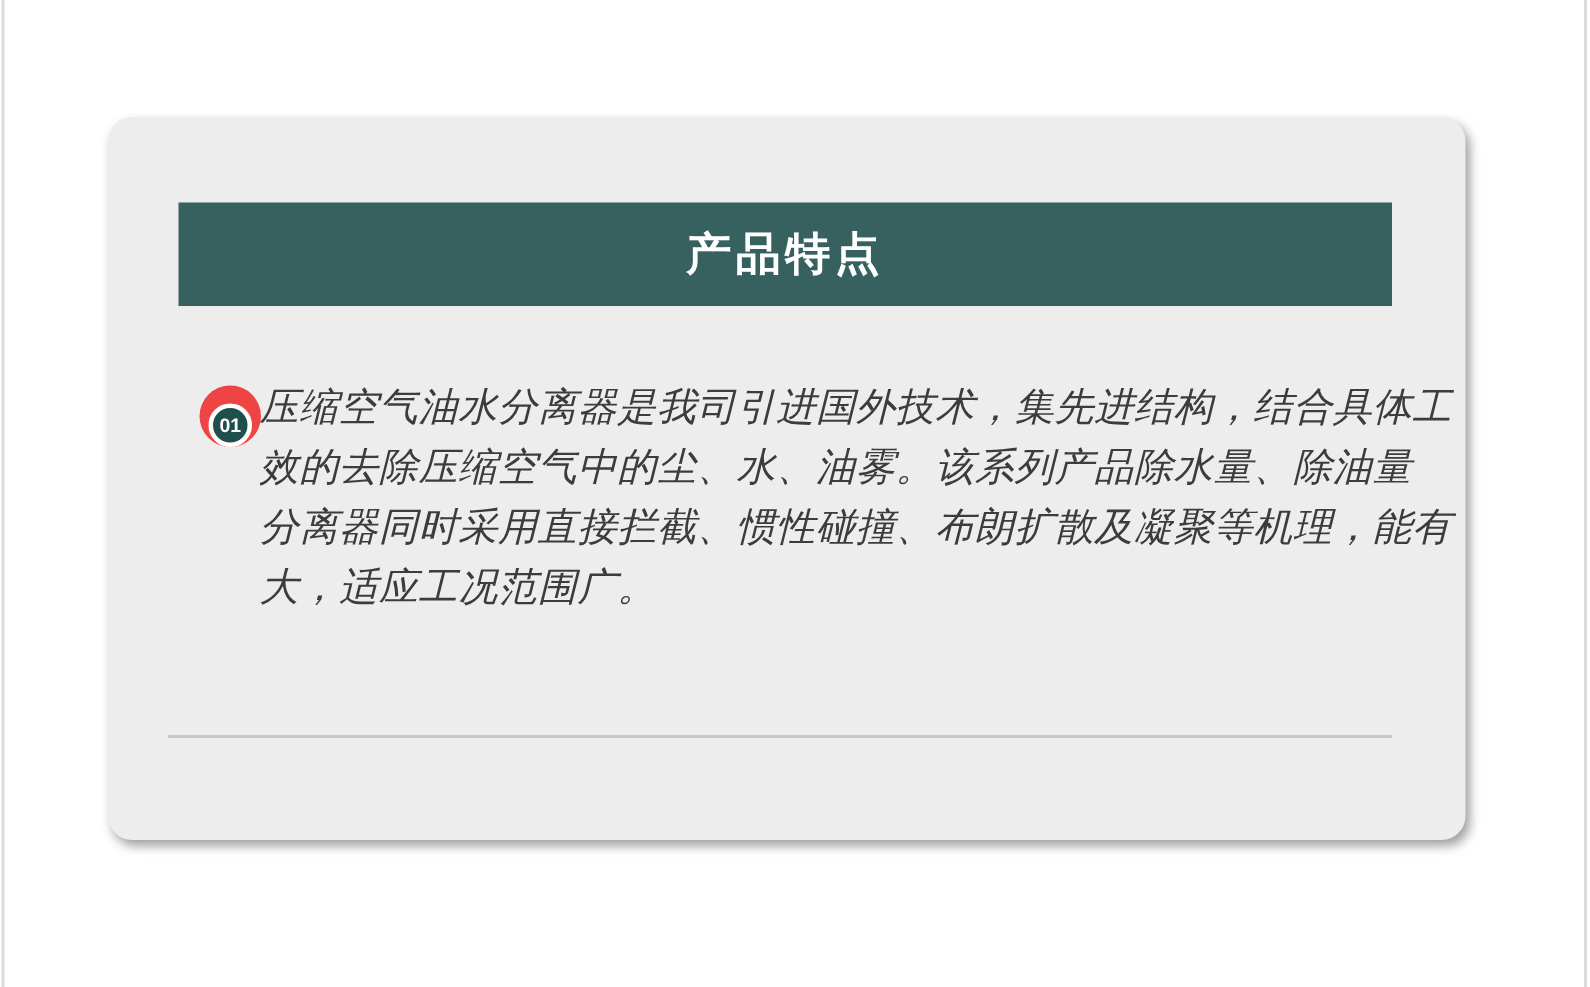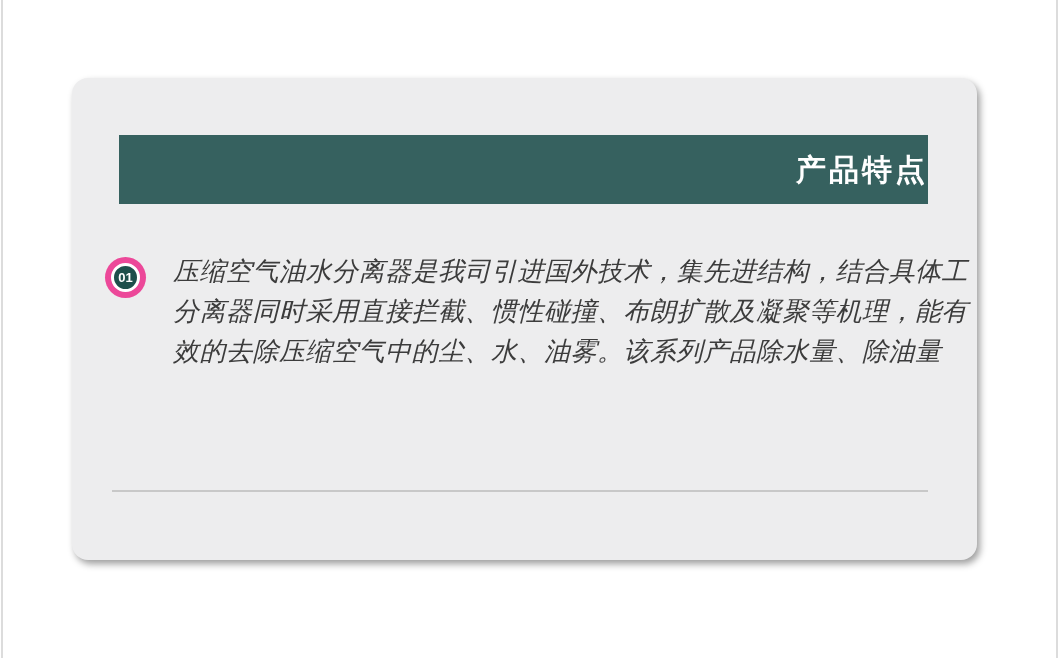--- a/index.html
+++ b/index.html
@@ -38,40 +38,40 @@
 
   .header-bar {
     position: absolute;
     left: 47px;
     top: 57px;
     width: 809px;
     height: 69px;
     background: #36615f;
     display: flex;
     align-items: center;
-    justify-content: flex-end;
+    justify-content: center;
   }
   .header-title {
     color: #ffffff;
     font-size: 30px;
     font-weight: bold;
     letter-spacing: 3px;
     line-height: 1;
   }
 
   .feature-badge {
     position: absolute;
-    left: 33px;
+    left: 61px;
     top: 179px;
     width: 41px;
     height: 41px;
     border-radius: 50%;
-    background: #ec4899;
+    background: #ef4444;
     display: flex;
-    align-items: center;
+    align-items: flex-end;
     justify-content: center;
   }
   .feature-badge-inner {
     width: 23px;
     height: 23px;
     border-radius: 50%;
     border: 3px solid #ffffff;
     background: #1e4f4b;
     display: flex;
     align-items: center;
@@ -123,20 +123,21 @@
     </div>
 
     <div class="feature-badge">
       <div class="feature-badge-inner">
         <span>01</span>
       </div>
     </div>
 
     <div class="feature-paragraph">
       <div class="feature-line">压缩空气油水分离器是我司引进国外技术，集先进结构，结合具体工</div>
+      <div class="feature-line">效的去除压缩空气中的尘、水、油雾。该系列产品除水量、除油量</div>
       <div class="feature-line">分离器同时采用直接拦截、惯性碰撞、布朗扩散及凝聚等机理，能有</div>
-      <div class="feature-line">效的去除压缩空气中的尘、水、油雾。该系列产品除水量、除油量</div>
+      <div class="feature-line">大，适应工况范围广。</div>
     </div>
 
     <div class="divider"></div>
 
   </div>
 </div>
 
 </body></html>

